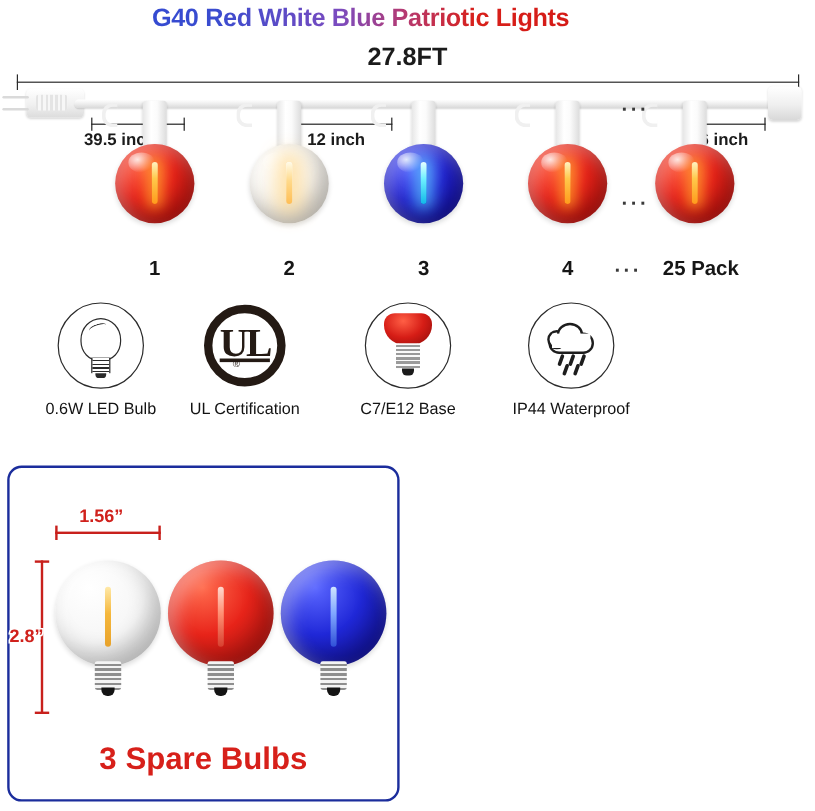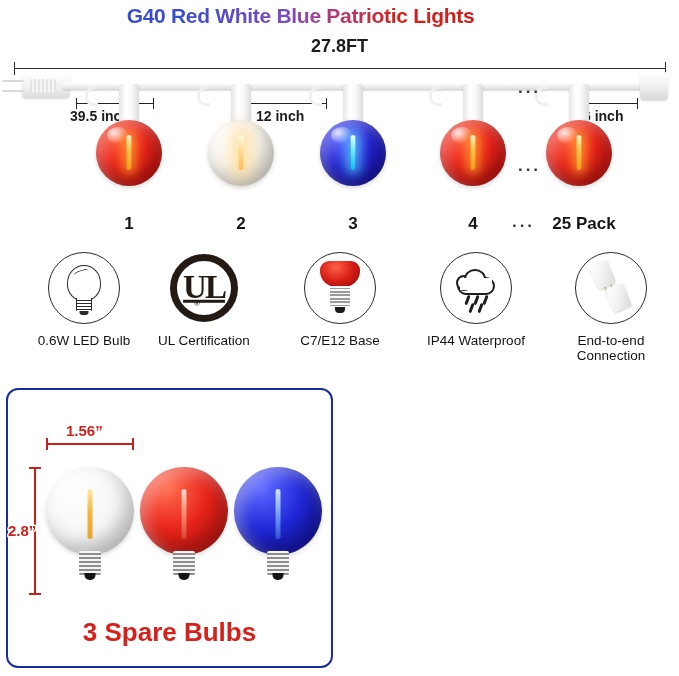--- a/index.html
+++ b/index.html
@@ -18,21 +18,21 @@
     font-size: 21px; font-weight: bold; letter-spacing: -0.3px;
     background: linear-gradient(90deg,#2746d6 0%,#3a4ccf 30%,#7a4bbf 47%,#b53a72 56%,#d8201a 66%,#cf1212 100%);
     -webkit-background-clip: text; background-clip: text;
     color: transparent; -webkit-text-fill-color: transparent;
     white-space: nowrap;
   }
 
   
   .ft-label {
     position: absolute; left:0; top: 36px; width: 679px; text-align:center;
-    font-size: 18px; font-weight: bold; color:#1b1b1b;
+    font-size: 21px; font-weight: bold; color:#1b1b1b;
   }
   .span-line {
     position:absolute; left: 14px; top: 68px; width: 652px; height: 1px;
     background:#2b2b2b;
   }
   .span-line::before, .span-line::after {
     content:""; position:absolute; top:-6px; width:1px; height:13px; background:#2b2b2b;
   }
   .span-line::before { left:0; }
   .span-line::after  { right:0; }
@@ -378,34 +378,20 @@
           <div class="drop" style="left:13px; top:26px;"></div>
           <div class="drop" style="left:22px; top:26px;"></div>
           <div class="drop" style="left:31px; top:26px;"></div>
           <div class="drop" style="left:17px; top:34px;"></div>
           <div class="drop" style="left:26px; top:34px;"></div>
         </div>
       </div>
       <div class="cap">IP44 Waterproof</div>
     </div>
 
-    <div class="feat" style="left:543px;">
-      <div class="circle">
-        <div class="conn-ico">
-          <div class="pin" style="left:16px; top:22px;"></div>
-          <div class="pin" style="left:22px; top:20px;"></div>
-          <div class="blk b1"></div>
-          <div class="blk b2"></div>
-        </div>
-      </div>
-      <div class="cap">
-        <div>End-to-end</div>
-        <div>Connection</div>
-      </div>
-    </div>
 
   </div>
 
   <div class="panel">
 
     <div class="dim-red h" style="left:38px; top:53px; width:88px;"></div>
     <div class="red-measure" style="left:58px; top:32px;">1.56”</div>
 
     <div class="dim-red v" style="left:26px; top:77px; height:128px;"></div>
     <div class="red-measure" style="left:0px; top:132px;">2.8”</div>

